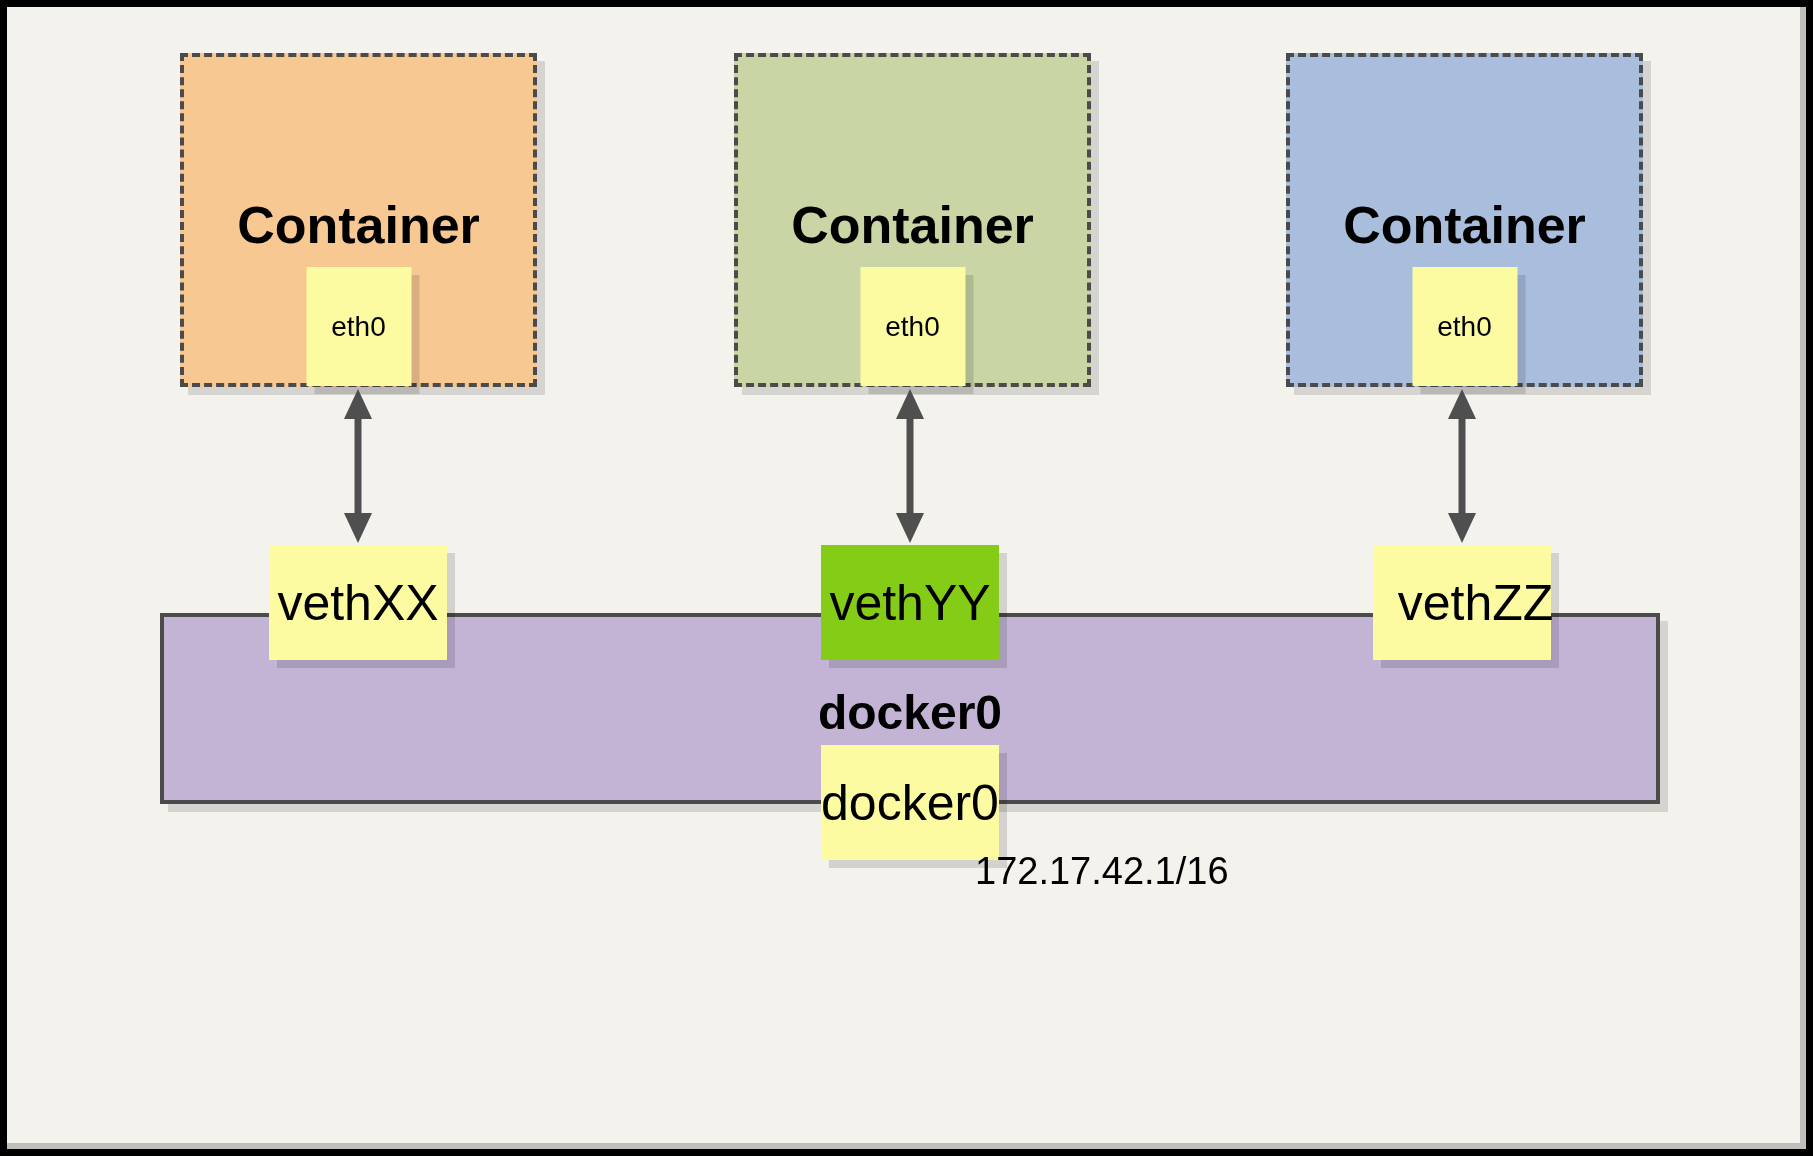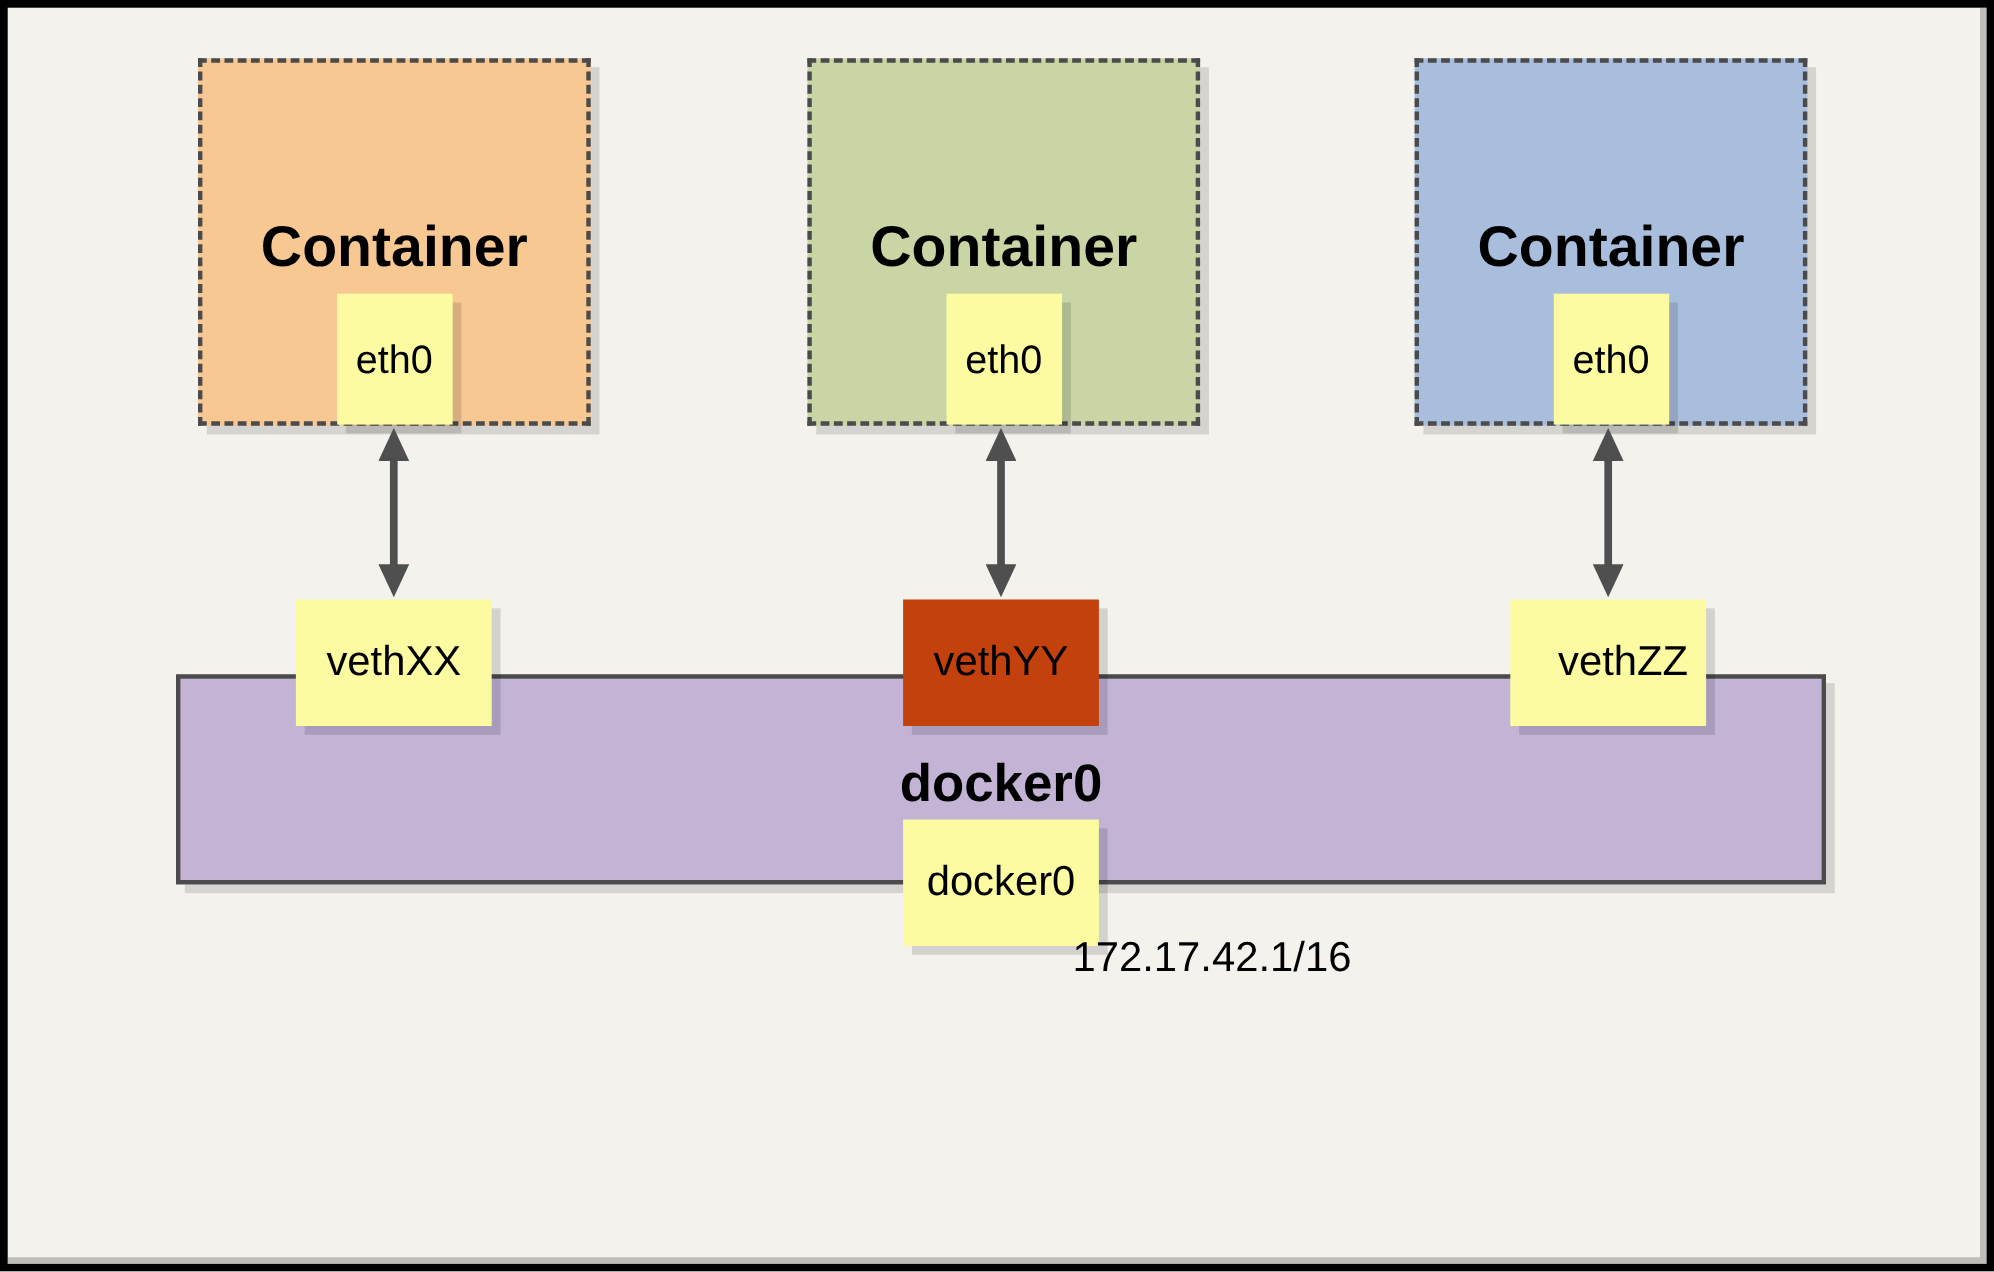--- a/index.html
+++ b/index.html
@@ -32,30 +32,30 @@
     font-size: 52px;
     font-weight: bold;
     line-height: 60px;
   }
   
   .ybox {
     position: absolute;
     display: flex;
     align-items: center;
     justify-content: center;
-    font-size: 38px;
+    font-size: 50px;
     box-shadow: 8px 8px 0 rgba(0,0,0,0.13);
   }
   .ethbox {
     left: 50%;
     bottom: -3px;
     transform: translateX(-50%);
     width: 105px;
     height: 119px;
-    font-size: 36px;
+    font-size: 28px;
     z-index: 2;
   }
   .veth {
     top: 538px;
     width: 178px;
     height: 115px;
     z-index: 3;
   }
   
   .arrow {
@@ -143,21 +143,21 @@
     <polygon points="14,0 0,30 28,30" fill="currentColor"></polygon>
     <rect x="10.5" y="24" width="7" height="106" fill="currentColor"></rect>
     <polygon points="14,154 0,124 28,124" fill="currentColor"></polygon>
   </svg>
 
   <div class="bar" style="background-color: rgb(195, 180, 214); border-color: rgb(75, 75, 75);">
     <div class="bartitle">docker0</div>
   </div>
 
   <div class="ybox veth" style="left: 262px; background-color: rgb(252, 251, 161);">vethXX</div>
-  <div class="ybox veth" style="left: 814px; background-color: #c2410c;">vethYY</div>
+  <div class="ybox veth" style="left: 814px; background-color: #84cc16;">vethYY</div>
   <div class="ybox veth" style="left: 1366px; background-color: rgb(252, 251, 161); padding-left: 27px;">vethZZ</div>
 
   <div class="ybox dockerbox" style="background-color: rgb(252, 251, 161);">docker0</div>
 
   <div class="iplabel">172.17.42.1/16</div>
 
 
 </div>
 
 </body></html>

